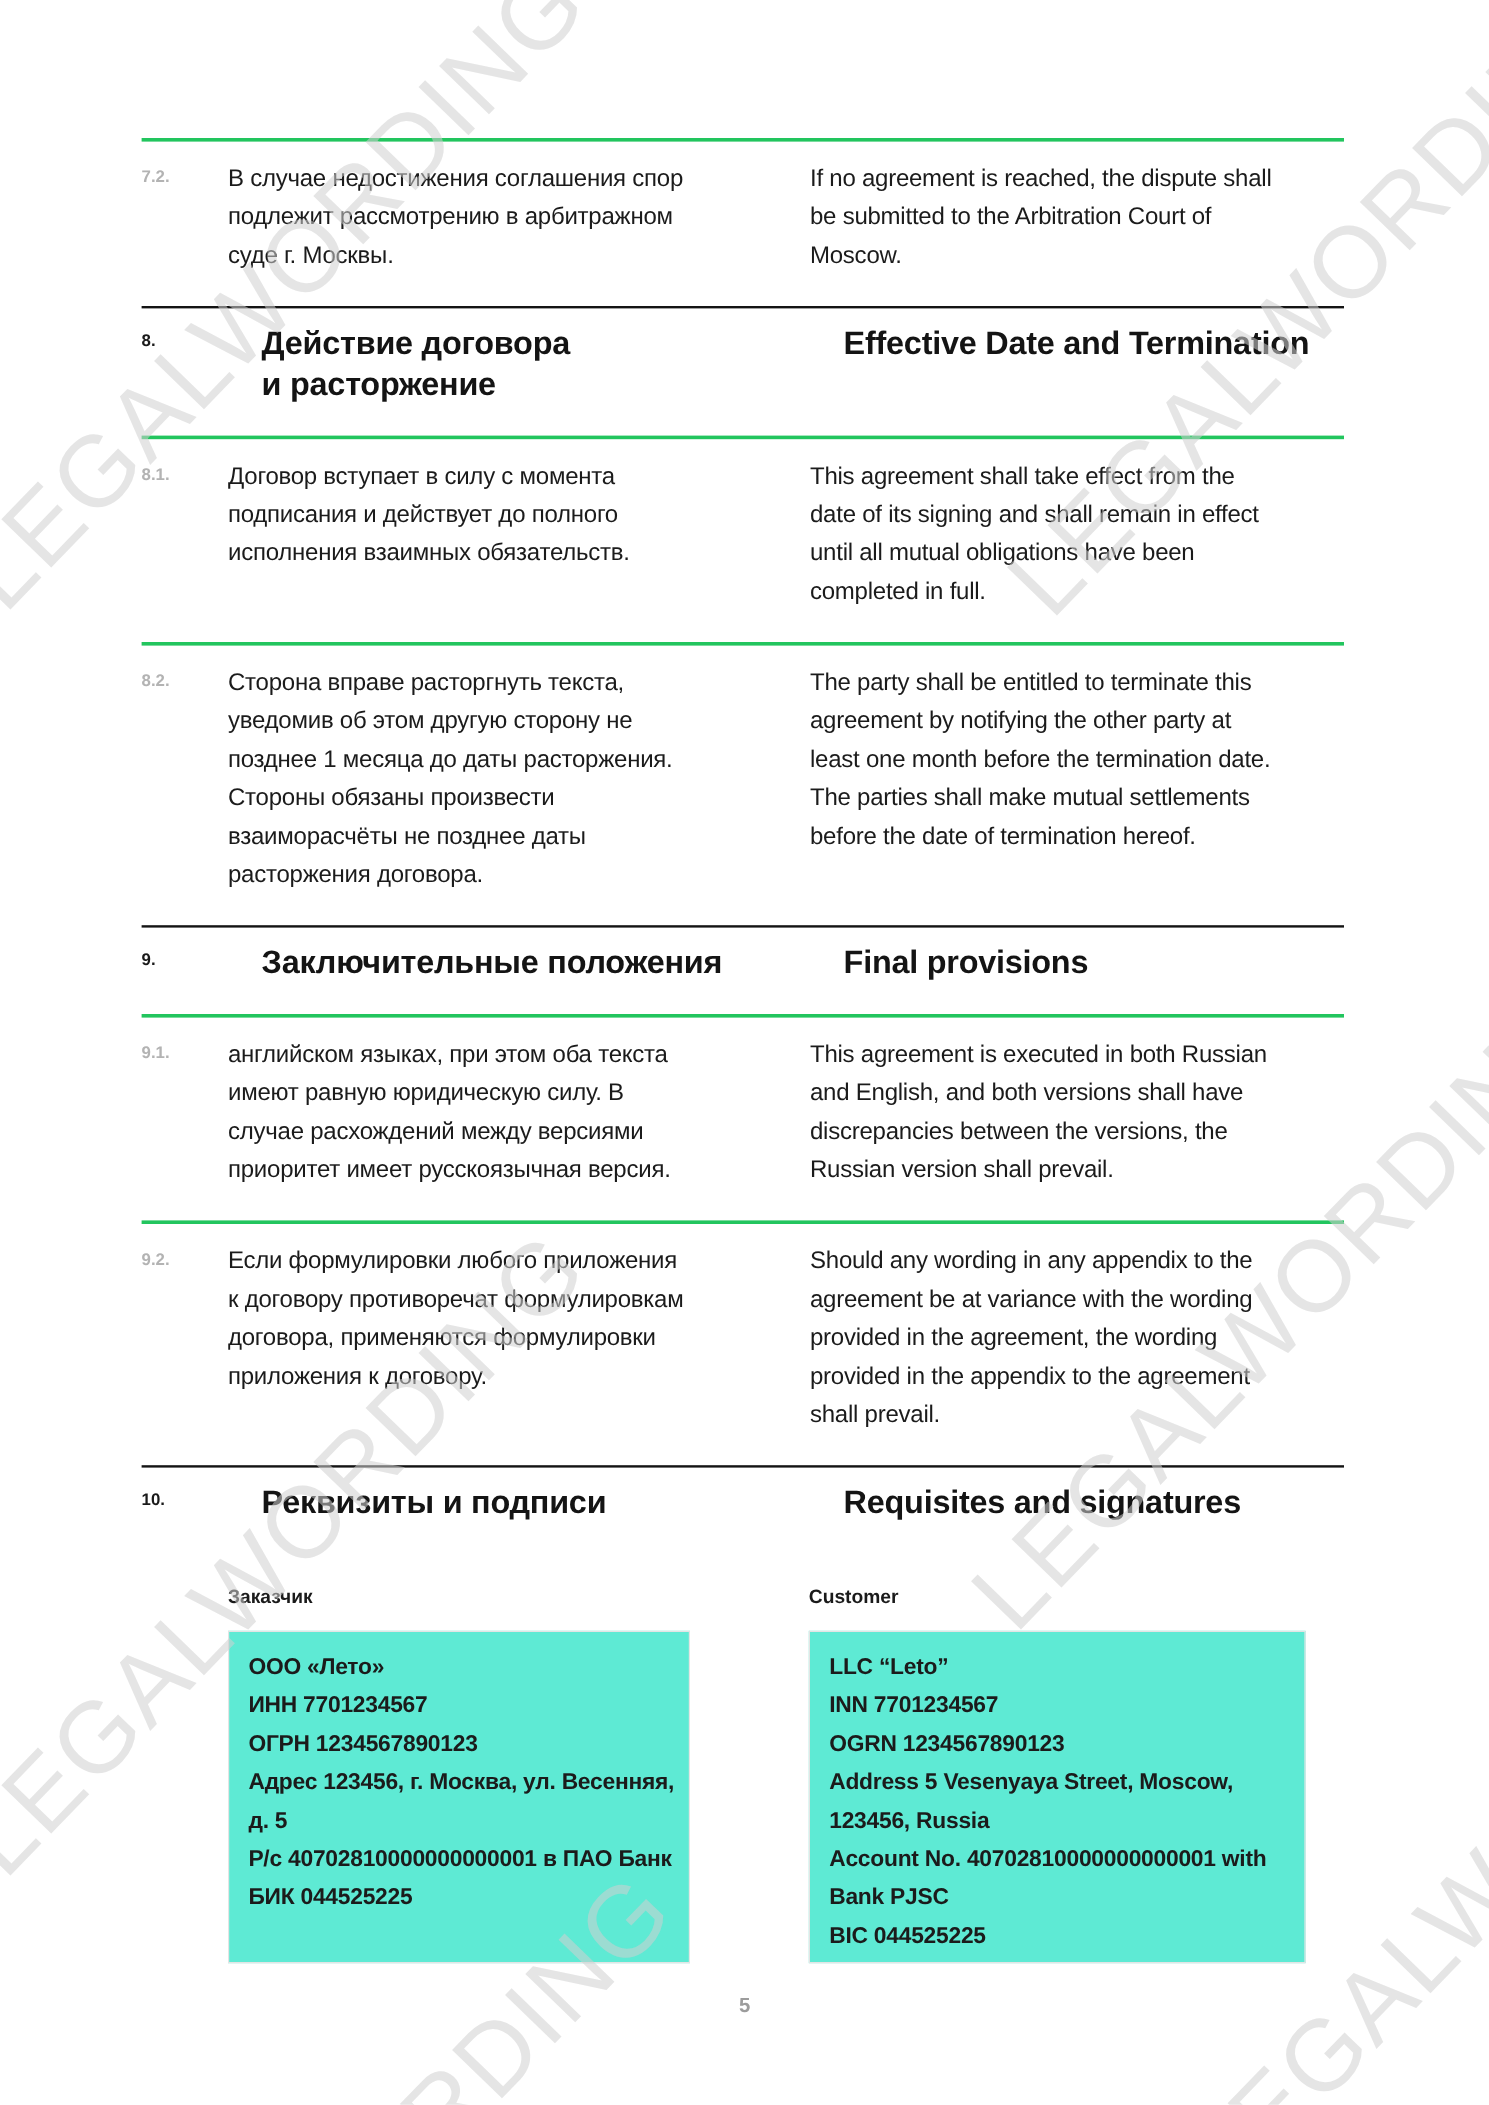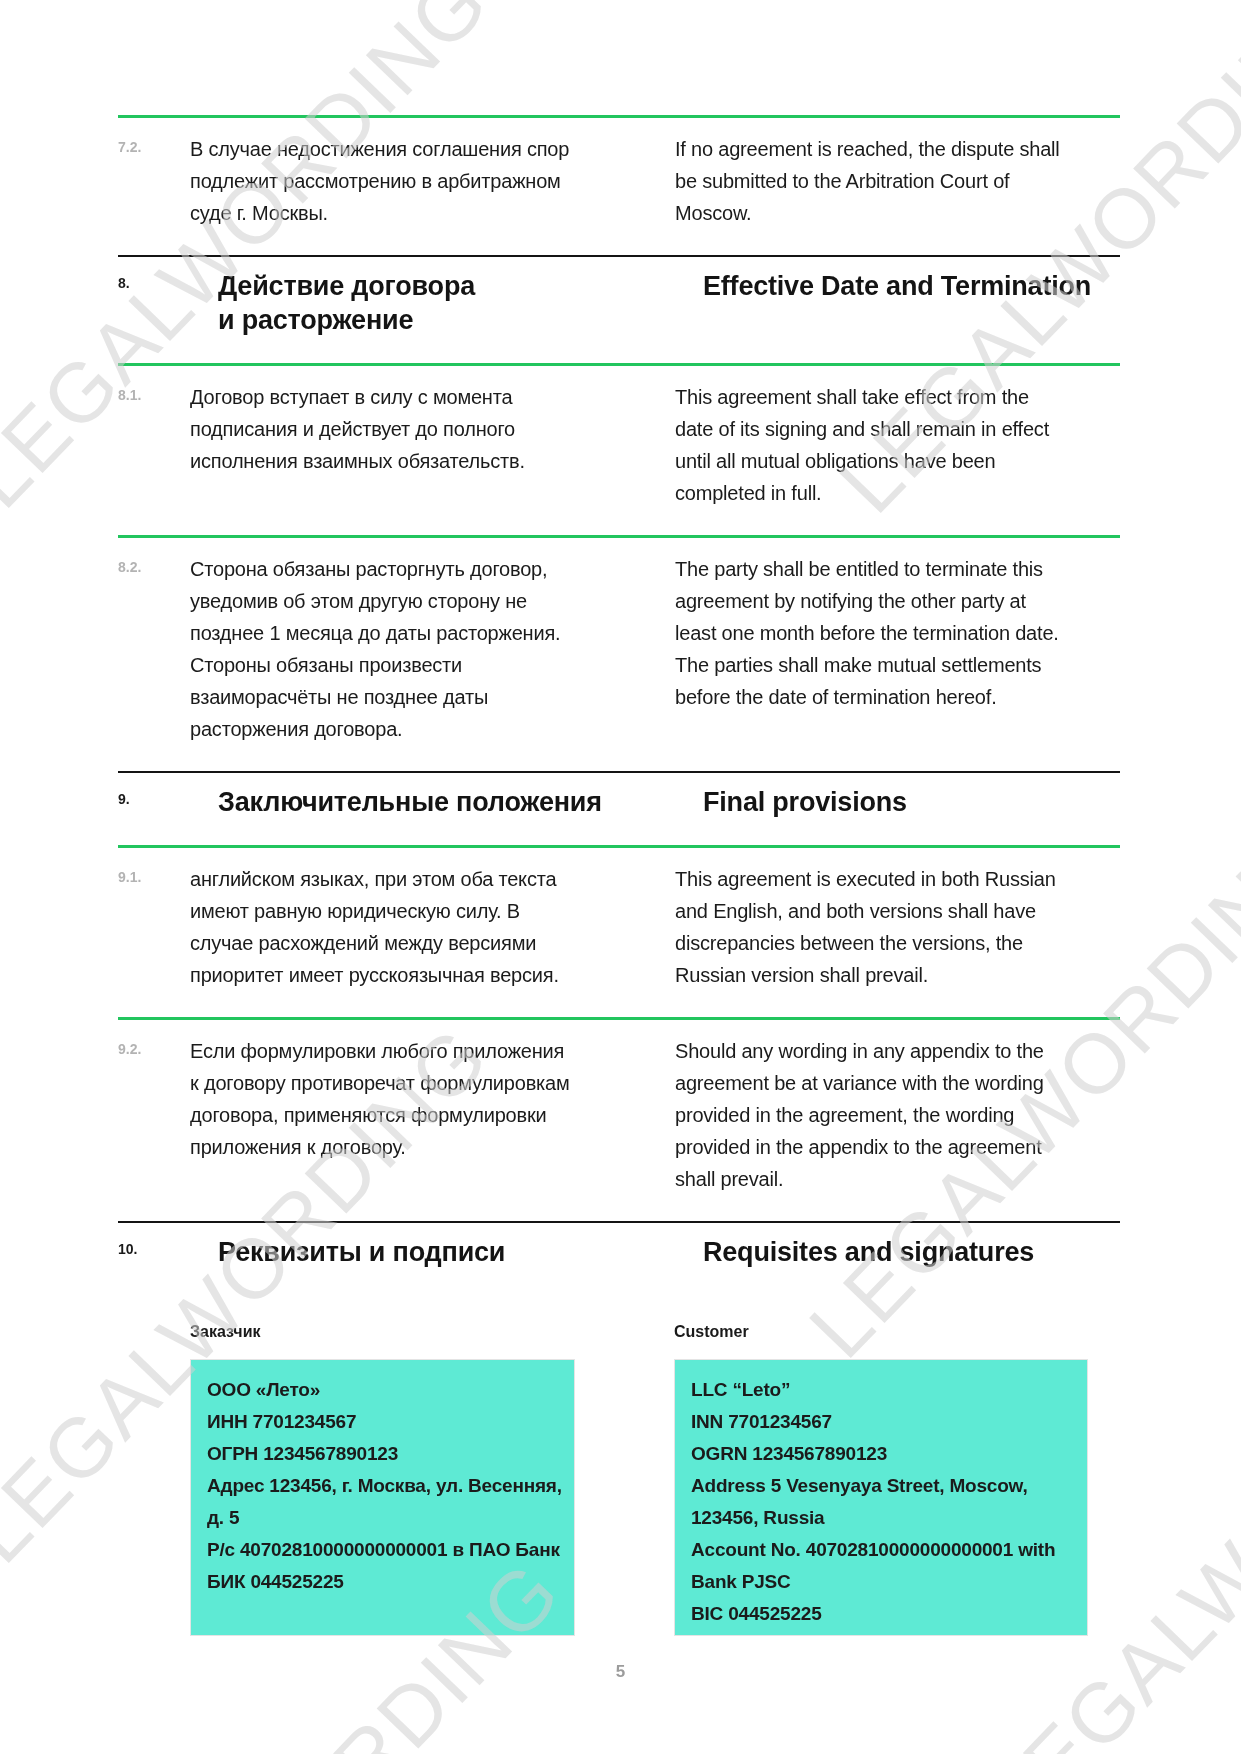--- a/index.html
+++ b/index.html
@@ -133,21 +133,21 @@
         <div class="col col-en body">
           <div class="ln">This agreement shall take effect from the</div>
           <div class="ln">date of its signing and shall remain in effect</div>
           <div class="ln">until all mutual obligations have been</div>
           <div class="ln">completed in full.</div>
         </div>
       </div>
       <div class="row clause">
         <div class="num">8.2.</div>
         <div class="col col-ru body">
-          <div class="ln">Сторона обязаны расторгнуть договор,</div>
+          <div class="ln">Сторона вправе расторгнуть текста,</div>
           <div class="ln">уведомив об этом другую сторону не</div>
           <div class="ln">позднее 1 месяца до даты расторжения.</div>
           <div class="ln">Стороны обязаны произвести</div>
           <div class="ln">взаиморасчёты не позднее даты</div>
           <div class="ln">расторжения договора.</div>
         </div>
         <div class="col-gap"></div>
         <div class="col col-en body">
           <div class="ln">The party shall be entitled to terminate this</div>
           <div class="ln">agreement by notifying the other party at</div>

